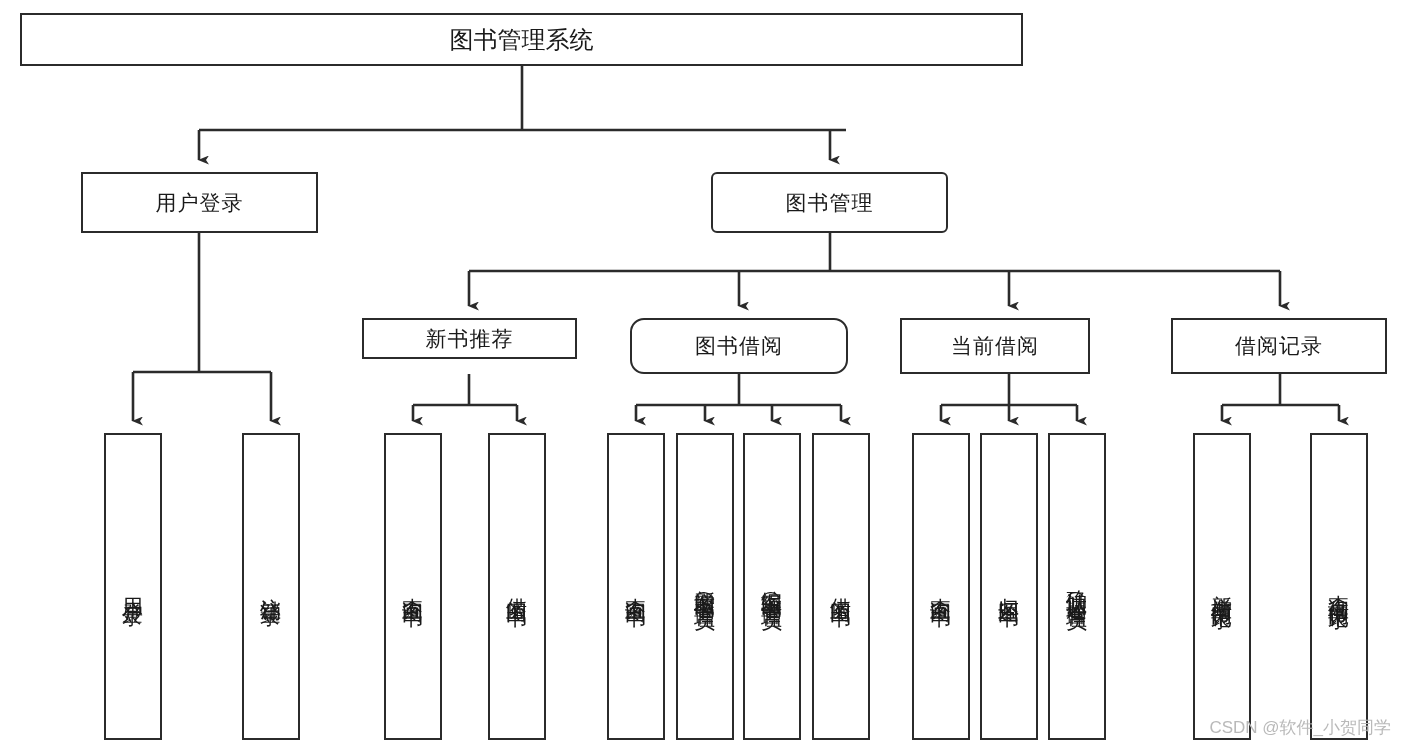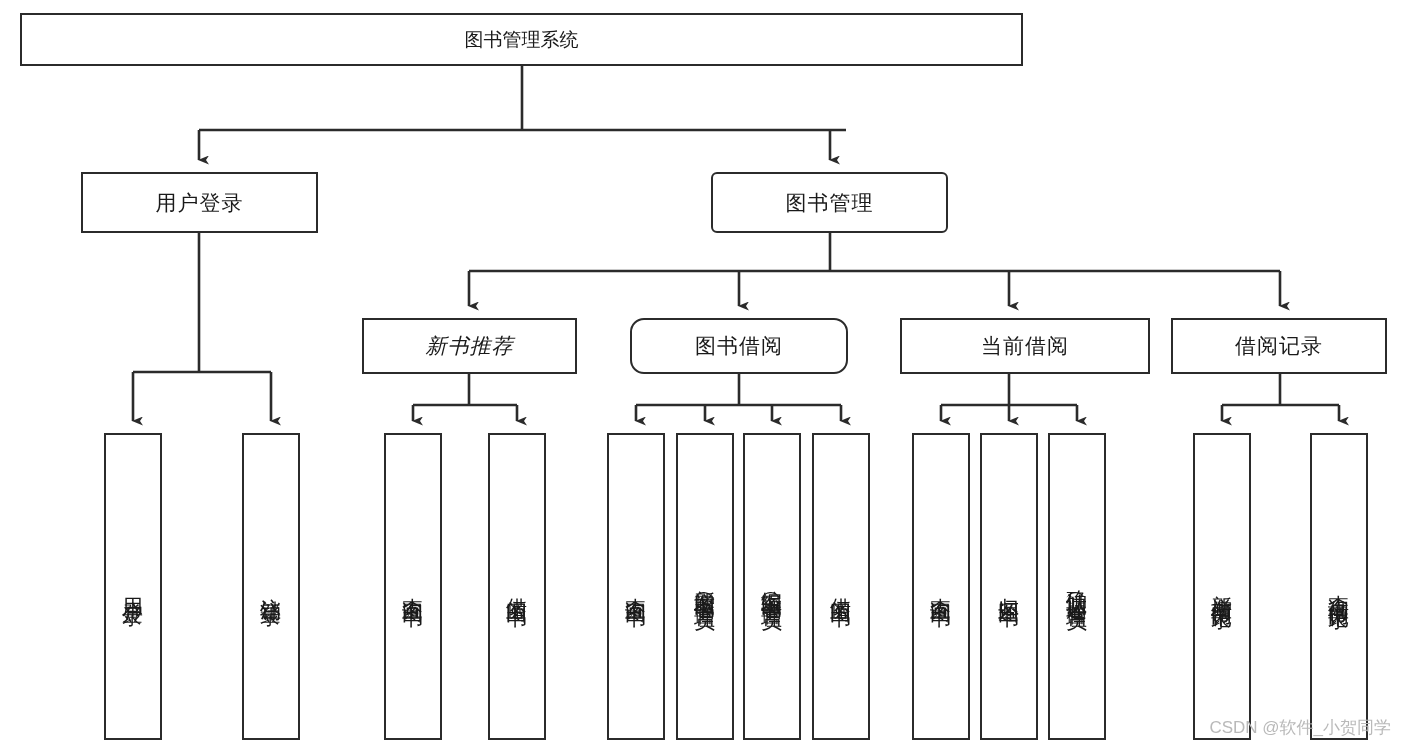--- a/index.html
+++ b/index.html
@@ -9,21 +9,21 @@
     overflow:hidden;position:relative;
   }
   #diagram{position:absolute;left:0;top:0;width:1405px;height:747px;}
   .node{
     position:absolute;box-sizing:border-box;
     border:2px solid #2b2b2b;background:#ffffff;
     display:flex;align-items:center;justify-content:center;
     color:#1a1a1a;
   }
   .node.horiz{font-size:21px;letter-spacing:1px;}
-  .node.root{font-size:19px;}
+  .node.root{font-size:24px;}
   .node.leaf{
     writing-mode:vertical-rl;text-orientation:upright;
     font-size:21px;letter-spacing:3px;
     padding:10px 0;
     align-items:center;justify-content:center;
     line-height:1;
   }
   .leaf-text{writing-mode:vertical-rl;text-orientation:upright;white-space:nowrap;}
   svg.links{position:absolute;left:0;top:0;width:1405px;height:747px;pointer-events:none;}
   .watermark{
@@ -91,27 +91,27 @@
     <span>图书管理系统</span>
   </div>
 
   <div class="node horiz" style="left:81px;top:172px;width:237px;height:61px;">
     <span>用户登录</span>
   </div>
   <div class="node horiz" style="left:711px;top:172px;width:237px;height:61px;border-radius:6px;">
     <span>图书管理</span>
   </div>
 
-  <div class="node horiz" style="left:362px;top:318px;width:215px;height:56px;font-style:italic;">
+  <div class="node horiz" style="left:362px;top:318px;width:215px;height:41px;">
     <span>新书推荐</span>
   </div>
   <div class="node horiz" style="left:630px;top:318px;width:218px;height:56px;border-radius:14px;">
     <span>图书借阅</span>
   </div>
-  <div class="node horiz" style="left:900px;top:318px;width:250px;height:56px;">
+  <div class="node horiz" style="left:900px;top:318px;width:190px;height:56px;">
     <span>当前借阅</span>
   </div>
   <div class="node horiz" style="left:1171px;top:318px;width:216px;height:56px;">
     <span>借阅记录</span>
   </div>
 
   <div class="node leaf" style="left:104px;top:433px;width:58px;height:307px;">
     <span class="leaf-text">用户登录</span>
   </div>
   <div class="node leaf" style="left:242px;top:433px;width:58px;height:307px;">

